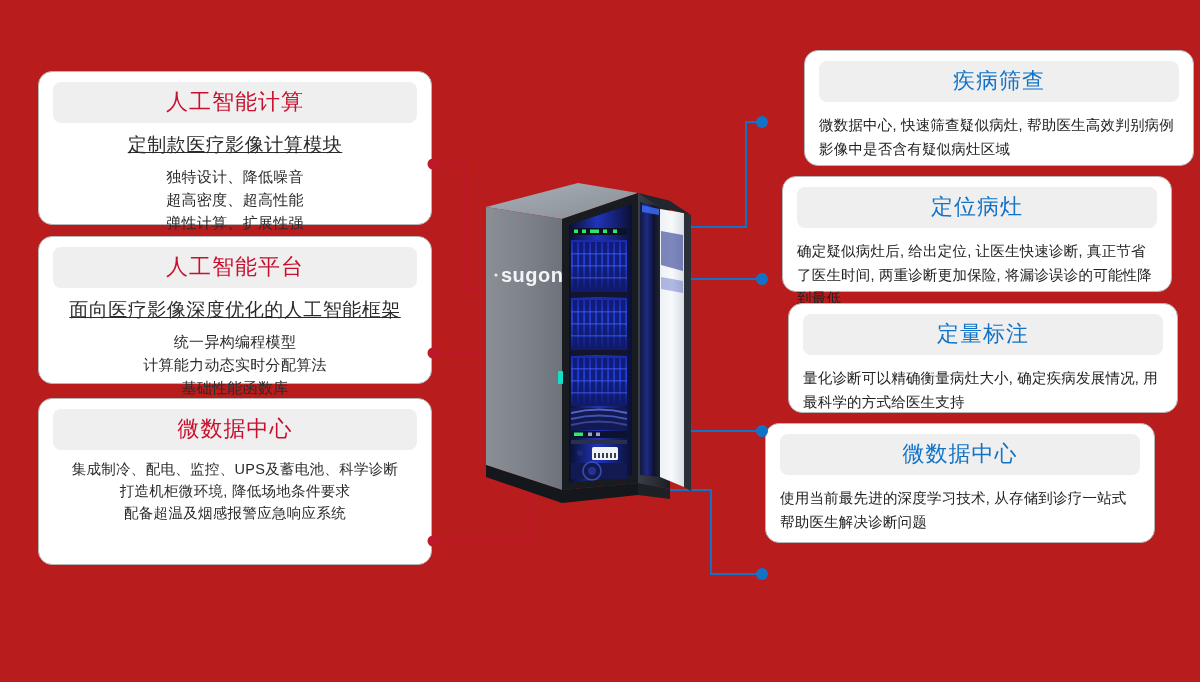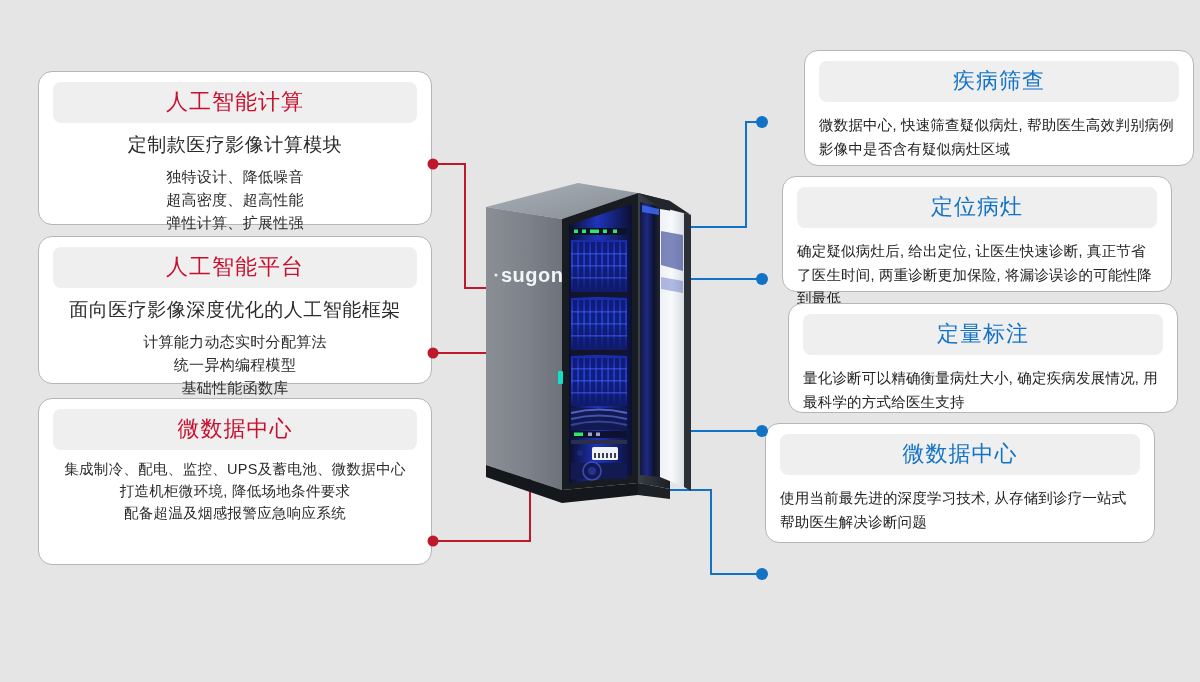--- a/index.html
+++ b/index.html
@@ -8,21 +8,21 @@
     background: #ffffff;
   }
   body {
     font-family: "Liberation Sans", "DejaVu Sans", sans-serif;
     -webkit-font-smoothing: antialiased;
   }
   #stage {
     position: relative;
     width: 1200px;
     height: 682px;
-    background: #e5e5e5;
+    background: #b91c1c;
     overflow: hidden;
   }
 
   
   .card {
     position: absolute;
     box-sizing: border-box;
     border: 1px solid #b5b5b5;
     border-radius: 14px;
     background: #ffffff;
@@ -41,20 +41,21 @@
   .card.left .card-header { color: #c8102e; }
   .card.right .card-header { color: #1273c6; }
 
   .card-lead {
     text-align: center;
     font-size: 19px;
     color: #2b2b2b;
     margin-top: 9px;
     line-height: 1.35;
     letter-spacing: 0.5px;
+    text-decoration: underline;
   }
   .card-lines {
     text-align: center;
     font-size: 15px;
     color: #2b2b2b;
     margin-top: 8px;
     line-height: 1.52;
     letter-spacing: 0.3px;
   }
   .card-lines .ln { display: block; }
@@ -113,30 +114,30 @@
       <span class="ln">独特设计、降低噪音</span>
       <span class="ln">超高密度、超高性能</span>
       <span class="ln">弹性计算、扩展性强</span>
     </div>
   </div>
 
   <div class="card left" style="left:38px; top:236px; width:394px; height:148px;">
     <div class="card-header">人工智能平台</div>
     <div class="card-lead">面向医疗影像深度优化的人工智能框架</div>
     <div class="card-lines">
+      <span class="ln">统一异构编程模型</span>
       <span class="ln">计算能力动态实时分配算法</span>
-      <span class="ln">统一异构编程模型</span>
       <span class="ln">基础性能函数库</span>
     </div>
   </div>
 
   <div class="card left" style="left:38px; top:398px; width:394px; height:167px;">
     <div class="card-header">微数据中心</div>
     <div class="card-lines tight">
-      <span class="ln">集成制冷、配电、监控、UPS及蓄电池、微数据中心</span>
+      <span class="ln">集成制冷、配电、监控、UPS及蓄电池、科学诊断</span>
       <span class="ln">打造机柜微环境, 降低场地条件要求</span>
       <span class="ln">配备超温及烟感报警应急响应系统</span>
     </div>
   </div>
 
   <div class="card right" style="left:765px; top:50px; width:390px; height:116px;margin-left:39px;">
     <div class="card-header">疾病筛查</div>
     <div class="card-body">微数据中心, 快速筛查疑似病灶, 帮助医生高效判别病例影像中是否含有疑似病灶区域</div>
   </div>
 

